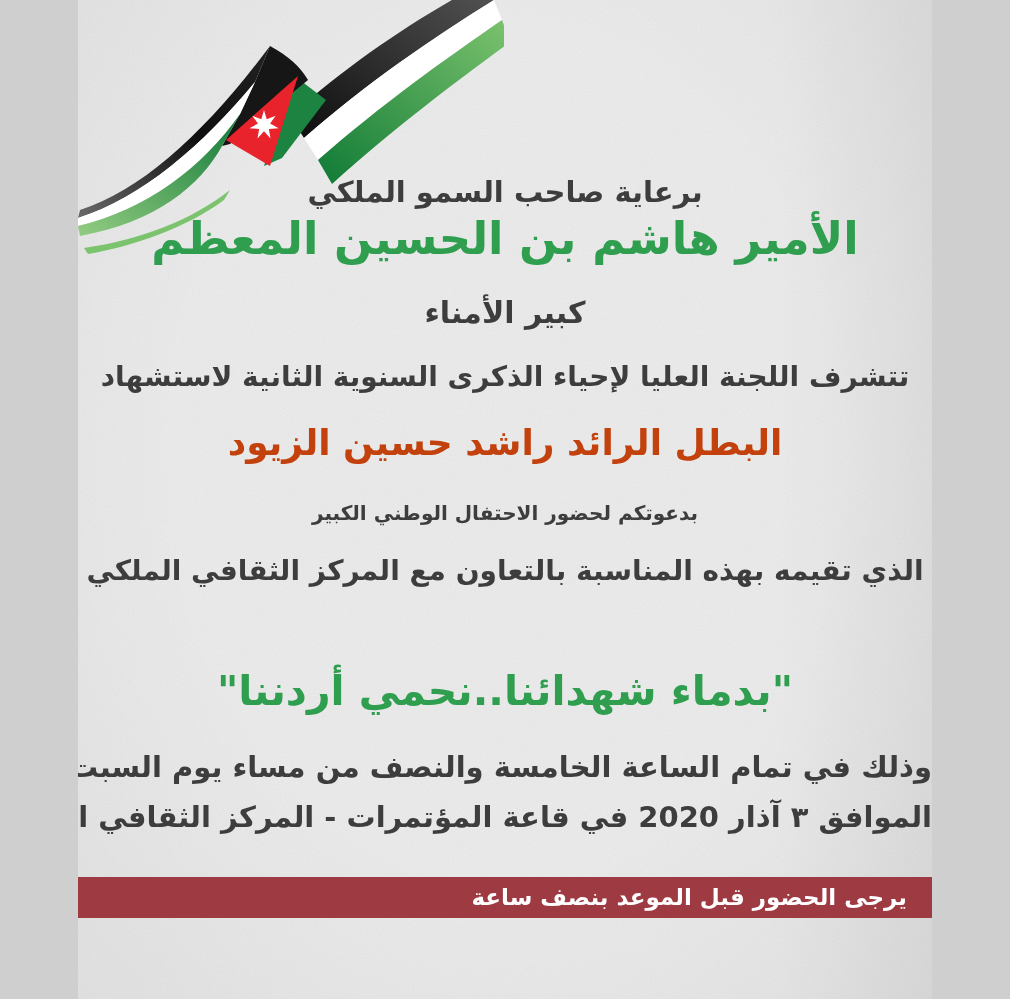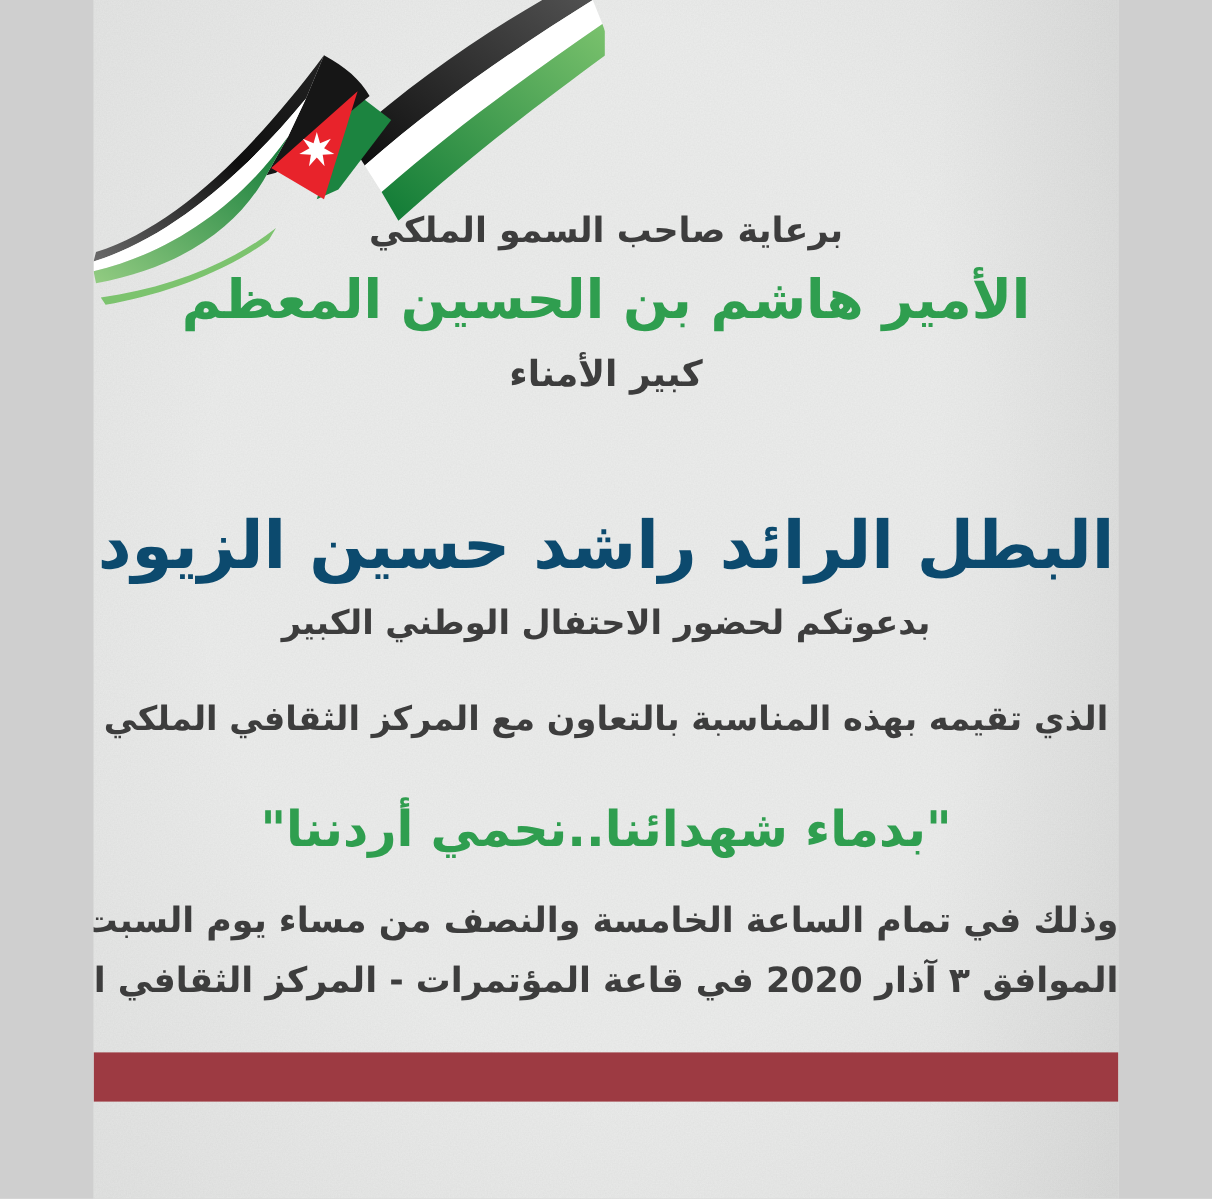--- a/index.html
+++ b/index.html
@@ -30,26 +30,26 @@
     position: absolute;
     left: 0; right: 0;
     direction: rtl;
     text-align: center;
     color: #3d3d3d;
     font-weight: bold;
     line-height: 1.25;
     white-space: nowrap;
   }
   .l-patronage   { top: 174px; font-size: 29px; }
-  .l-prince      { top: 222px; font-size: 45px; color: #2f9e4f; }
+  .l-prince      { top: 211px; font-size: 45px; color: #2f9e4f; }
   .l-prince-t    { top: 294px; font-size: 30px; text-align: center; }
   .l-committee   { top: 359px; font-size: 28px; }
-  .l-martyr      { top: 420px; font-size: 55px; color: #0c4a6e; }
-  .l-invite      { top: 501px; font-size: 28px; }
-  .l-coop        { top: 553px; font-size: 28px; margin-top: 28px; }
+  .l-martyr      { top: 420px; font-size: 36px; color: #c2410c; }
+  .l-invite      { top: 501px; font-size: 20px; }
+  .l-coop        { top: 553px; font-size: 28px; }
   .l-titled      { top: 609px; font-size: 28px; }
   .l-slogan      { top: 666px; font-size: 41px; color: #2f9e4f; }
   .l-time        { top: 749px; font-size: 29px; text-align: center; }
   .l-date        { top: 799px; font-size: 29px; }
 
   .footer-bar {
     position: absolute;
     left: 0; right: 0;
     top: 877px; height: 41px;
     background: #9d3a42;
@@ -137,24 +137,26 @@
     <path d="M4,224 C68,204 130,150 181,88 L166,120 C128,174 72,216 4,232 Z" fill="#ffffff"></path>
     <path d="M4,232 C72,216 128,174 166,120 L148,152 C126,192 82,228 6,242 Z" fill="url(#gGreenL)"></path>
 
     <path d="M10,254 C66,246 118,226 156,196 L150,206 C112,234 60,252 14,260 Z" fill="#7cc36e"></path>
   </svg>
 
   <div class="content">
     <div class="line l-patronage">برعاية صاحب السمو الملكي</div>
     <div class="line l-prince">الأمير هاشم بن الحسين المعظم</div>
     <div class="line l-prince-t">كبير الأمناء</div>
+    <div class="line l-committee">تتشرف اللجنة العليا لإحياء الذكرى السنوية الثانية لاستشهاد</div>
     <div class="line l-martyr">البطل الرائد راشد حسين الزيود</div>
     <div class="line l-invite">بدعوتكم لحضور الاحتفال الوطني الكبير</div>
     <div class="line l-coop">الذي تقيمه بهذه المناسبة بالتعاون مع المركز الثقافي الملكي</div>
     <div class="line l-slogan">"بدماء شهدائنا..نحمي أردننا"</div>
     <div class="line l-time">وذلك في تمام الساعة الخامسة والنصف من مساء يوم السبت</div>
     <div class="line l-date">الموافق ٣ آذار 2020 في قاعة المؤتمرات - المركز الثقافي الملكي</div>
   </div>
 
   <div class="footer-bar">
+    <span class="footer-text footer-right">يرجى الحضور قبل الموعد بنصف ساعة</span>
   </div>
 
 </div>
 
 </body></html>

